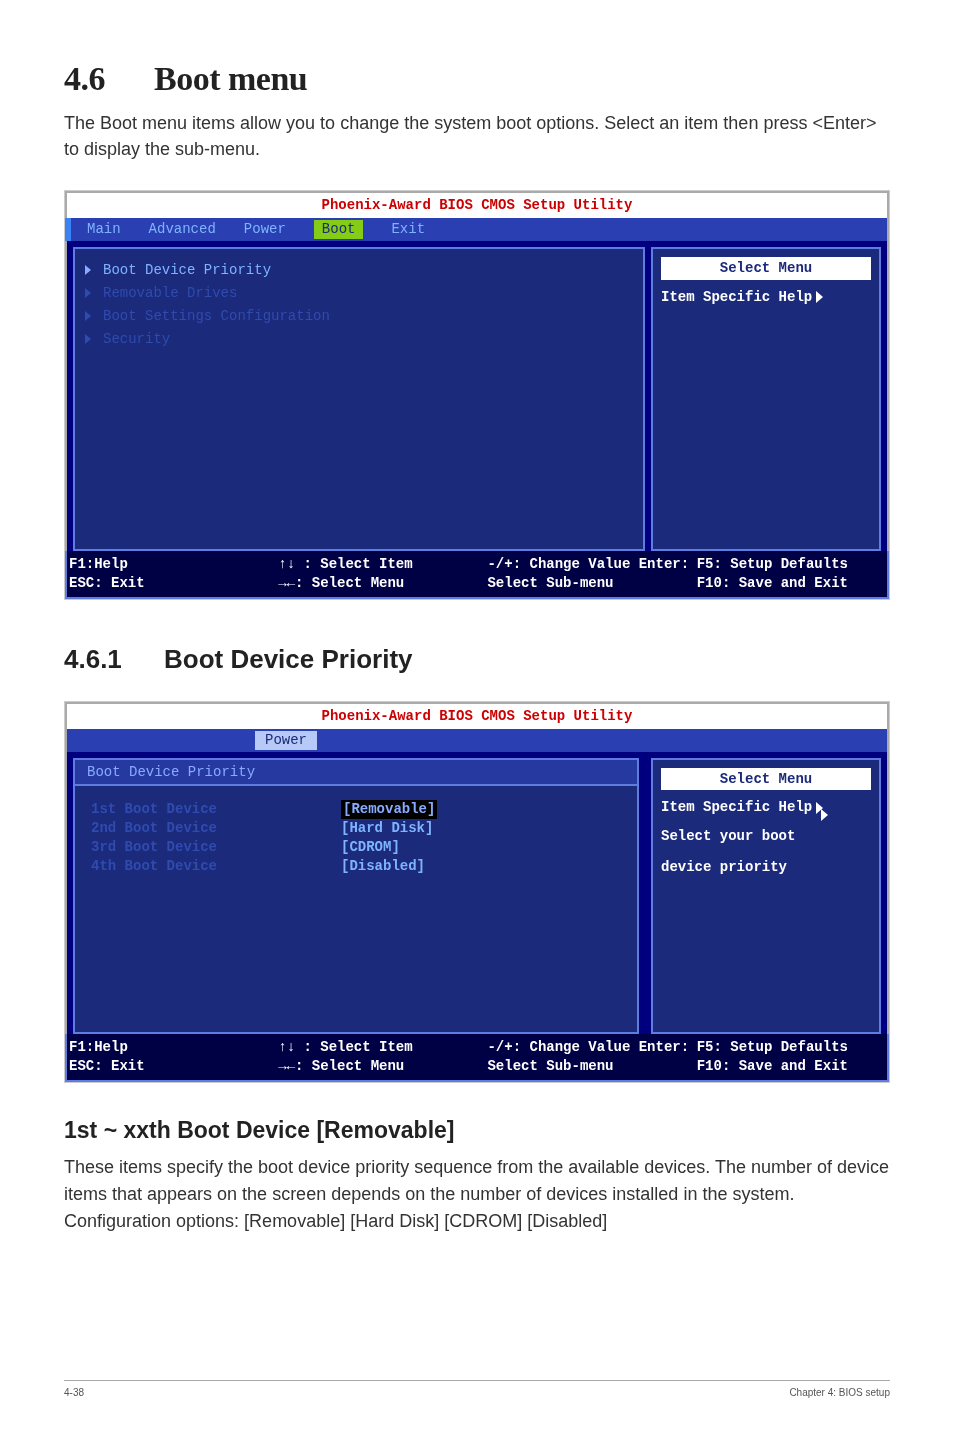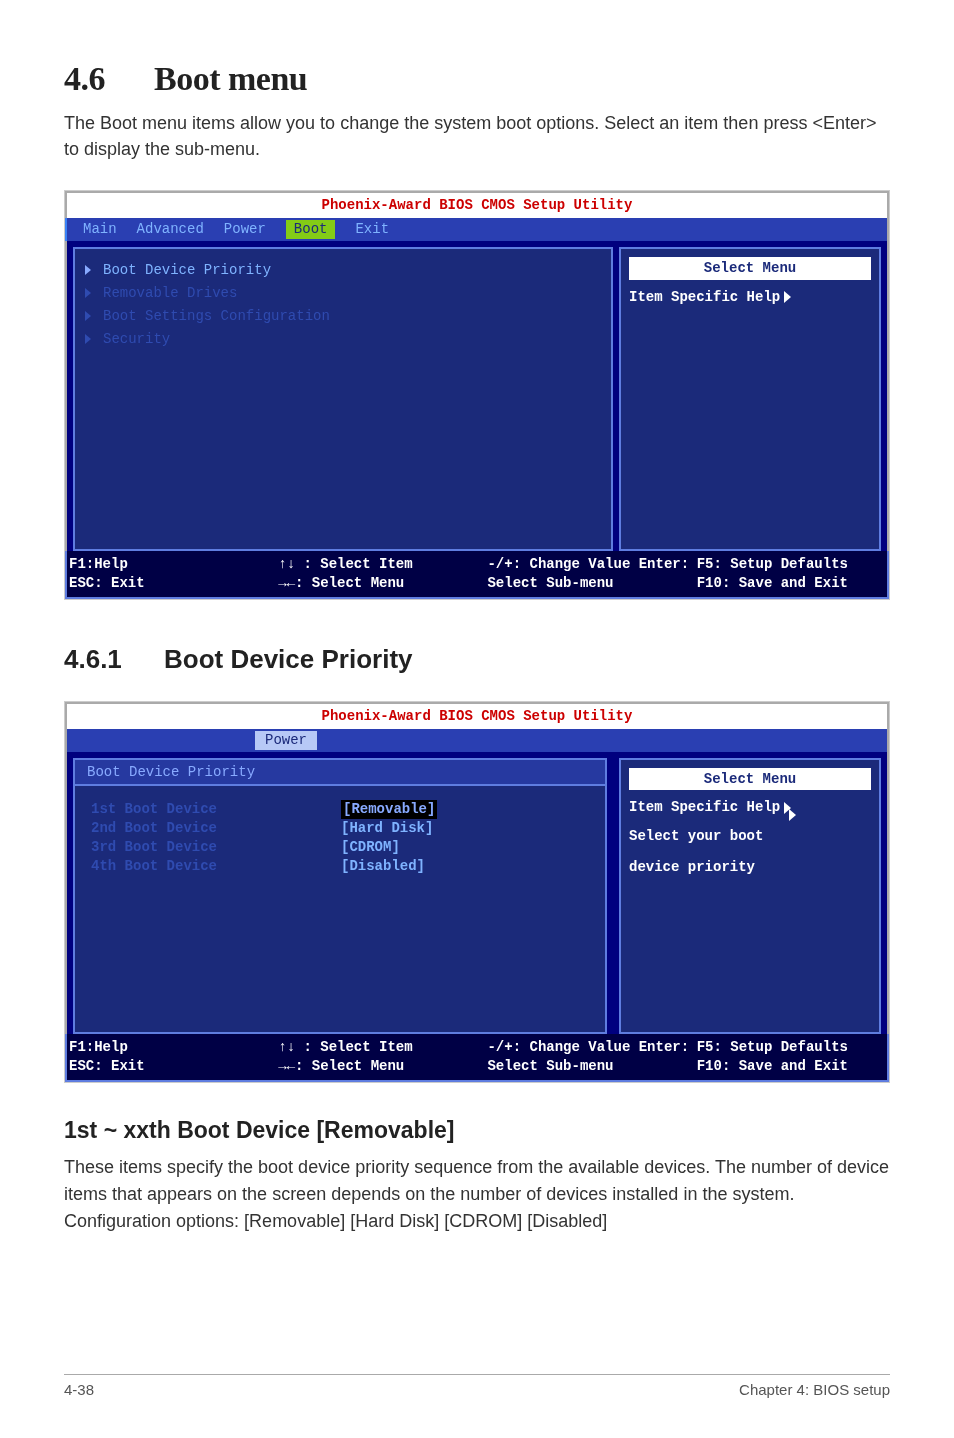--- a/index.html
+++ b/index.html
@@ -3,26 +3,26 @@
 <meta charset="utf-8">
 <style>
   * { box-sizing: border-box; margin: 0; padding: 0; }
   html, body { width: 954px; height: 1438px; background: #ffffff; font-family: Arial, Helvetica, sans-serif; }
   .page { padding: 60px 64px 40px 64px; position: relative; height: 100%; }
   h1.section-title { font-family: Liberation Serif, serif; font-weight: 800; font-size: 34px; color: #222; letter-spacing: -0.5px; margin-bottom: 12px; }
   h1.section-title .num { display:inline-block; width: 90px; }
   .intro { font-size: 18px; color: #333; line-height: 1.45; margin-bottom: 28px; }
   .bios-box { border: 1px solid #ccc; background: #00007f; color: #fff; font-family: "Courier New", monospace; font-size: 14px; line-height: 1.35; position: relative; }
   .bios-title { text-align: center; background: #ffffff; color: #cc0000; font-weight: bold; padding: 3px 0; border-top: 2px solid #aaa; border-left: 2px solid #aaa; border-right: 2px solid #aaa; }
-  .bios-menubar { background: #2a3fb2; color: #cfe1ff; display: flex; gap: 20px; padding: 2px 16px; border-left: 2px solid #3b82f6; border-right: 2px solid #aaa; }
+  .bios-menubar { background: #2a3fb2; color: #cfe1ff; display: flex; gap: 28px; padding: 2px 16px; border-left: 6px solid #3b82f6; border-right: 2px solid #aaa; }
   .bios-menubar .tab { color: #7fb3ff; }
   .bios-menubar .tab.active { background: #84cc16; color: #1b2a7a; padding: 0 8px; }
   .bios-body { display: flex; height: 310px; border-left: 2px solid #aaa; border-right: 2px solid #aaa; }
   .bios-body-left { flex: 1; padding: 10px 10px; background: #1b2a7a; border: 2px solid #5f7de0; margin: 6px 0 0 6px; position: relative; }
-  .bios-body-right { width: 262px; background: #1b2a7a; border: 2px solid #5f7de0; margin: 6px 6px 0 6px; padding: 8px; text-align: center; }
+  .bios-body-right { width: 230px; background: #1b2a7a; border: 2px solid #5f7de0; margin: 6px 6px 0 6px; padding: 8px; text-align: center; }
   .select-menu-label { background: #ffffff; color: #1b2a7a; font-weight: bold; display: block; padding: 2px 0; margin-bottom: 8px; }
   .item-specific { color: #fff; font-weight: bold; text-align: left; display: flex; align-items: center; }
   .help-extra { color: #fff; text-align: left; margin-top: 10px; font-weight: bold; }
   .tri { display:inline-block; width:0; height:0; border-top:6px solid transparent; border-bottom:6px solid transparent; border-left:7px solid #fff; margin-left:4px; }
   .double-tri::after { content:""; display:inline-block; width:0; height:0; border-top:6px solid transparent; border-bottom:6px solid transparent; border-left:7px solid #fff; margin-left:-2px; }
   .menu-items { list-style: none; color: #7fb3ff; }
   .menu-items li { padding: 2px 0; display: flex; align-items: center; }
   .menu-items li .arrow { display:inline-block; width:0; height:0; border-top:5px solid transparent; border-bottom:5px solid transparent; border-left:6px solid #ffffff; margin-right: 12px; }
   .menu-items li.dim .arrow { border-left-color:#2f4bb0; }
   .menu-items li .label { color: #7fb3ff; }
@@ -42,21 +42,21 @@
   .priority-row .name { width: 250px; color: #2f4bb0; font-weight: bold; font-family: Liberation Mono, monospace; }
   .priority-row .val { color: #7fb3ff; font-weight: bold; }
   .priority-row.first .name { color: #2f4bb0; }
   .priority-row.first .val { background: #000; color: #88aaff; padding: 0 2px; }
   .bios2-left { flex:1; }
   .bios-body2 { border-left: 2px solid #aaa; border-right: 2px solid #aaa; display:flex; }
 
   .minor-head { font-weight: 700; font-size: 23px; color: #222; margin: 34px 0 10px 0; }
   .body-text { font-size: 18px; color: #333; line-height: 1.5; }
 
-  .page-footer { position: absolute; bottom: 40px; left: 64px; right: 64px; border-top: 1px solid #aaa; padding-top: 6px; font-size: 15px; color: #555; display: flex; justify-content: space-between; }
+  .page-footer { position: absolute; bottom: 40px; left: 64px; right: 64px; border-top: 1px solid #aaa; padding-top: 6px; font-size: 10px; color: #555; display: flex; justify-content: space-between; }
 
   .menubar2 { background: #2a3fb2; display:flex; border-left:2px solid #aaa; border-right:2px solid #aaa; padding: 2px 16px; }
   .menubar2 .spacer { width: 172px; }
   .menubar2 .tab.active { background: #b7c9f6; color: #1b2a7a; padding: 0 10px; }
 </style>
 </head>
 <body>
 
 <div class="page">
 

